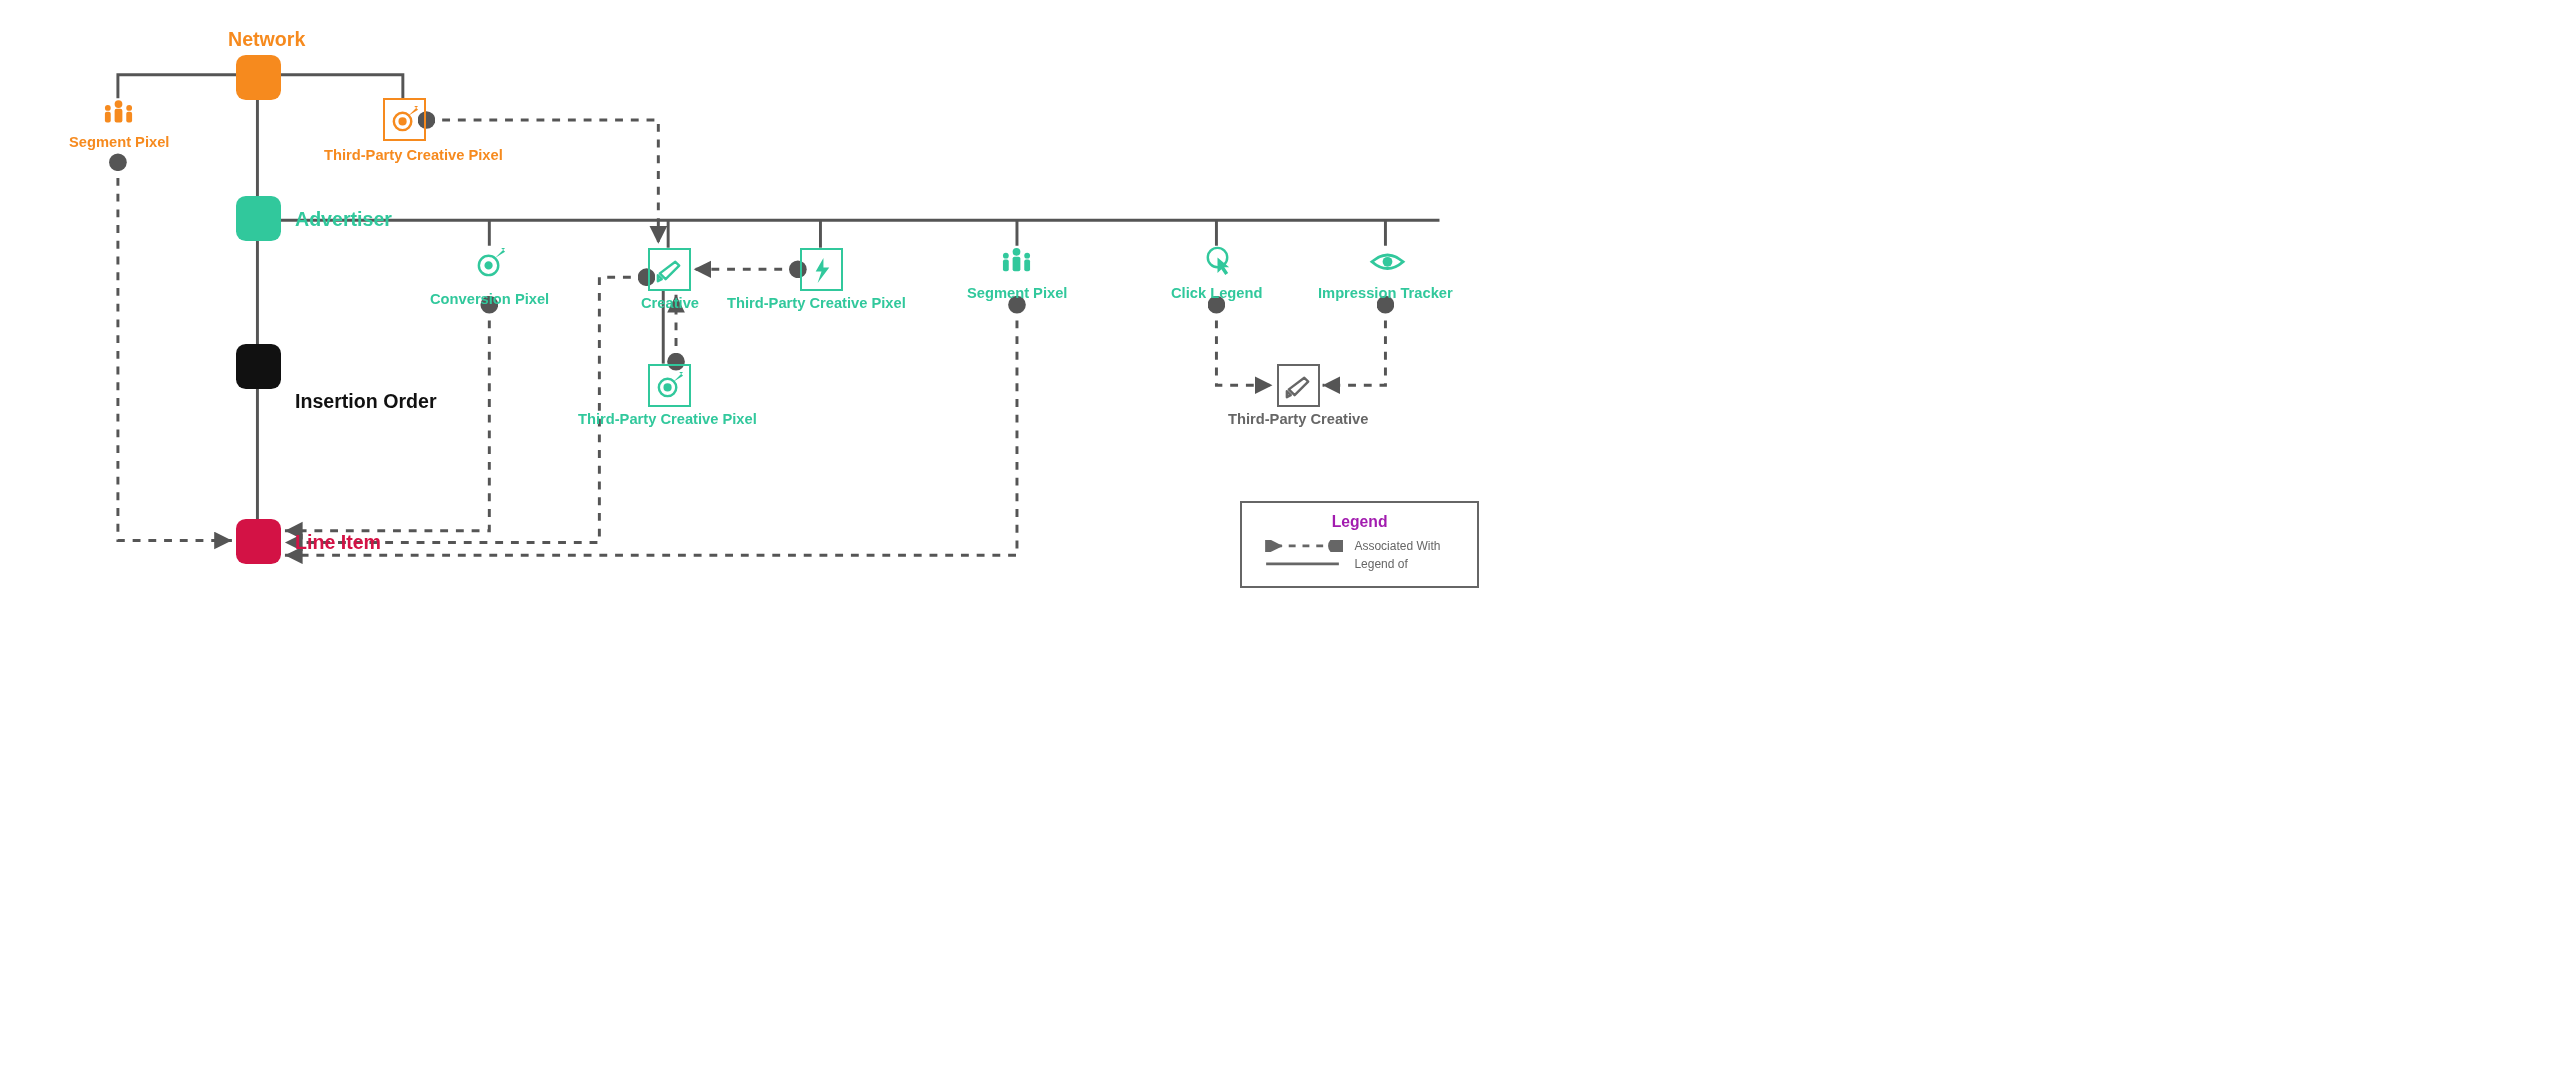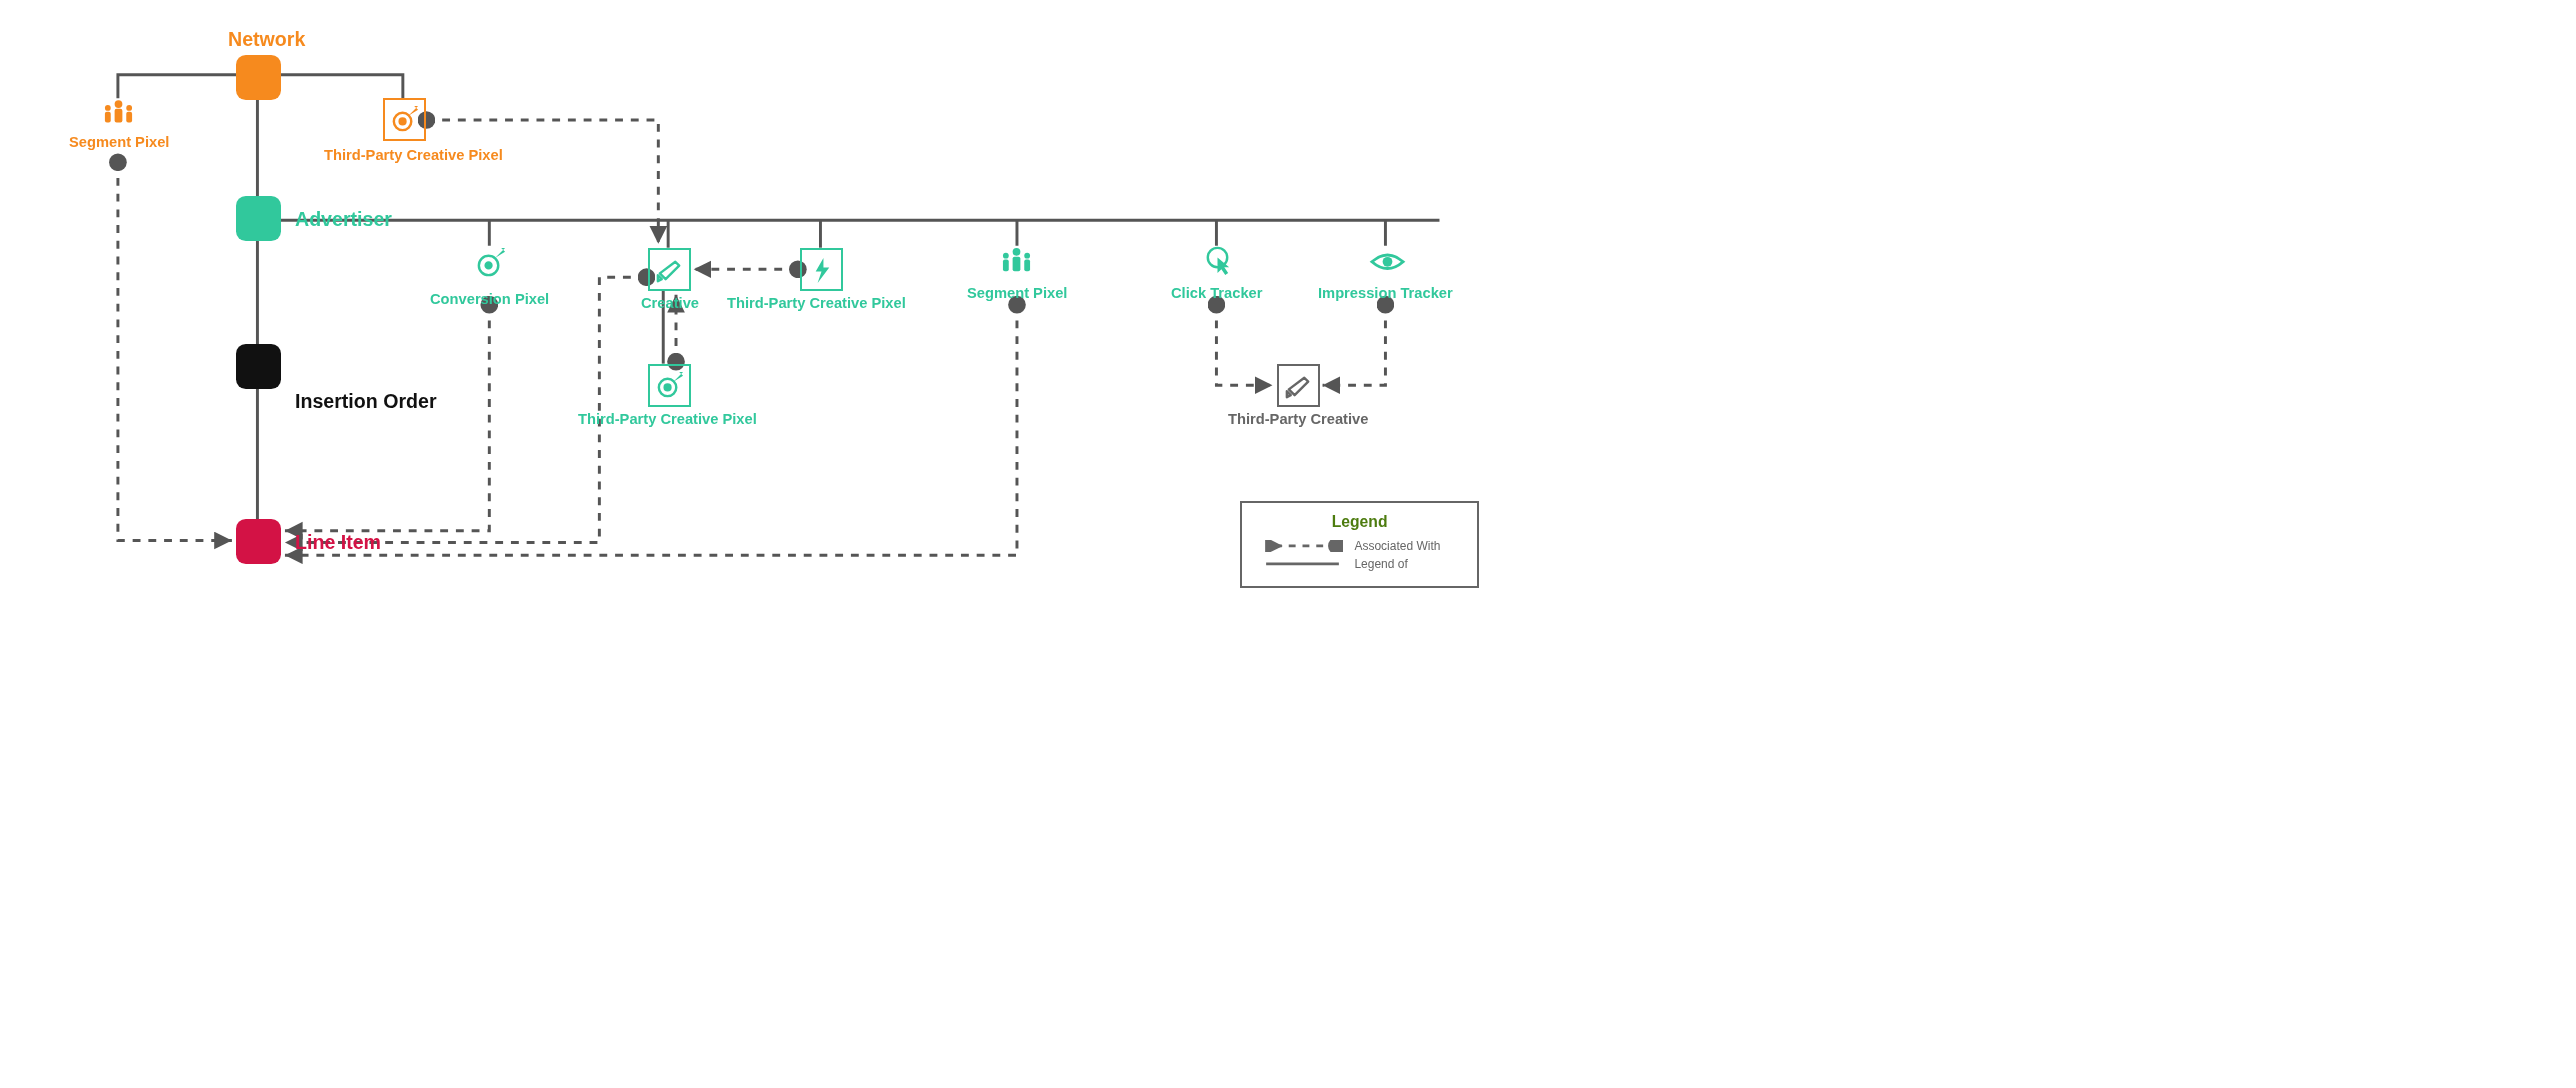--- a/index.html
+++ b/index.html
@@ -8,21 +8,21 @@
   .label.small{font-weight:600;font-size:14.7px;}
   .box{position:absolute;width:45px;height:45px;border-radius:9.8px;}
   .iconbox{position:absolute;width:39px;height:39px;border:2px solid;}
   .iconbox svg{display:block;margin:3.9px auto;}
   svg.ico{display:block;position:absolute;}
   .orange{color:#f68a1e;} .green{color:#31c89c;} .black{color:#111;margin-top:36px;} .red{color:#d31245;} .gray{color:#666;}
   .b-orange{background:#f68a1e;} .b-green{background:#31c89c;} .b-black{background:#111;} .b-red{background:#d31245;}
   .bd-orange{border-color:#f68a1e;} .bd-green{border-color:#31c89c;} .bd-gray{border-color:#666;}
 
   .legend{position:absolute;border:2px solid #666;padding:9.8px 19.6px 11.8px;width:196px;}
-  .legend h4{margin:0 0 7.9px;text-align:center;color:#4d7c0f;font-weight:700;font-size:15.7px;}
+  .legend h4{margin:0 0 7.9px;text-align:center;color:#a21caf;font-weight:700;font-size:15.7px;}
   .legend .row{display:flex;align-items:center;gap:11.8px;margin:3.9px 0;color:#666;font-size:12px;}
   .legend svg{flex:0 0 auto;}
 </style>
 </head>
 <body>
 
 <div class="stage">
 
   <svg width="1523" height="688" style="position:absolute;left:0;top:0" viewBox="0 0 1550 700">
     <g stroke="#555" stroke-width="3" fill="none">
@@ -144,21 +144,21 @@
       </g>
   </svg>
   <div class="label small green" style="left:967px;top:285px">Segment Pixel</div>
 
   <svg class="ico" style="left:1201px;top:244px" width="33" height="33" viewBox="0 0 34 34">
     <g fill="none" stroke="#31c89c" stroke-width="2.5">
         <circle cx="17" cy="14" r="10"></circle>
       </g>
     <path d="M17 14 L17 30 L21 26 L25 32 L28 30 L24 24 L29 24 Z" fill="#31c89c"></path>
   </svg>
-  <div class="label small green" style="left:1171px;top:285px">Click Tracker</div>
+  <div class="label small green" style="left:1171px;top:285px">Click Legend</div>
 
   <svg class="ico" style="left:1368px;top:248px" width="39" height="27.5" viewBox="0 0 40 28">
     <g fill="none" stroke="#31c89c" stroke-width="3">
         <path d="M4 14 Q20 0 36 14 Q20 28 4 14 Z"></path>
       </g>
     <circle cx="20" cy="14" r="5" fill="#31c89c"></circle>
   </svg>
   <div class="label small green" style="left:1318px;top:285px">Impression Tracker</div>
 
   <div class="iconbox bd-green" style="left:648px;top:364px">

